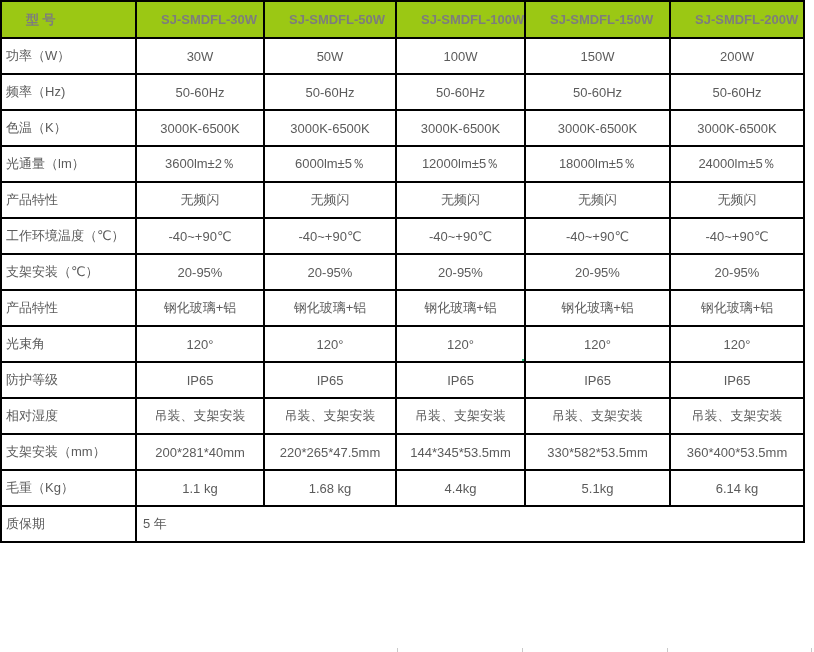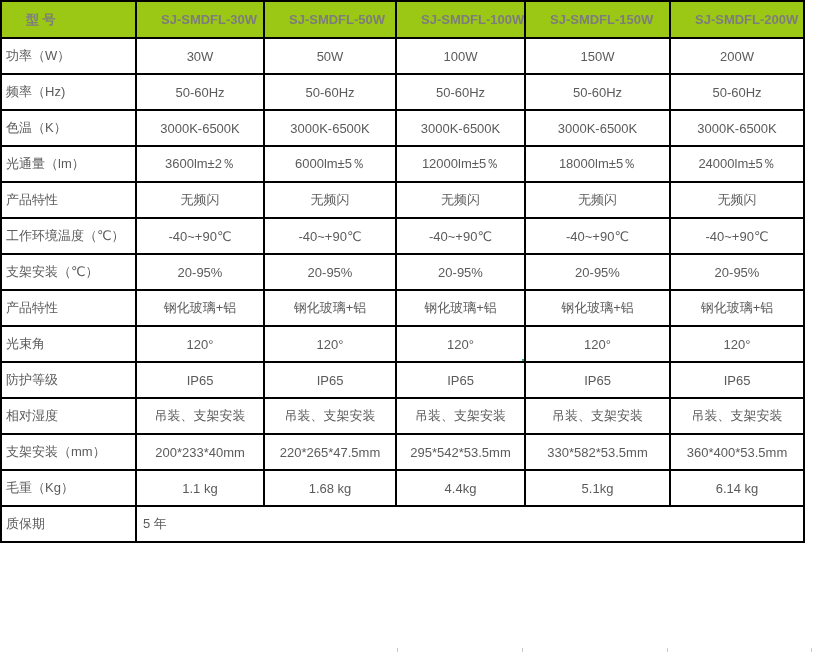--- a/index.html
+++ b/index.html
@@ -185,23 +185,23 @@
         <tr>
           <td class="lbl">相对湿度</td>
           <td class="val"><span>吊装、支架安装</span></td>
           <td class="val"><span>吊装、支架安装</span></td>
           <td class="val"><span>吊装、支架安装</span></td>
           <td class="val"><span>吊装、支架安装</span></td>
           <td class="val"><span>吊装、支架安装</span></td>
         </tr>
         <tr>
           <td class="lbl">支架安装（mm）</td>
-          <td class="val"><span>200*233*40mm</span></td>
+          <td class="val"><span>200*281*40mm</span></td>
           <td class="val"><span>220*265*47.5mm</span></td>
-          <td class="val"><span>295*542*53.5mm</span></td>
+          <td class="val"><span>144*345*53.5mm</span></td>
           <td class="val"><span>330*582*53.5mm</span></td>
           <td class="val"><span>360*400*53.5mm</span></td>
         </tr>
         <tr>
           <td class="lbl">毛重（Kg）</td>
           <td class="val"><span>1.1 kg</span></td>
           <td class="val"><span>1.68 kg</span></td>
           <td class="val"><span>4.4kg</span></td>
           <td class="val"><span>5.1kg</span></td>
           <td class="val"><span>6.14 kg</span></td>

